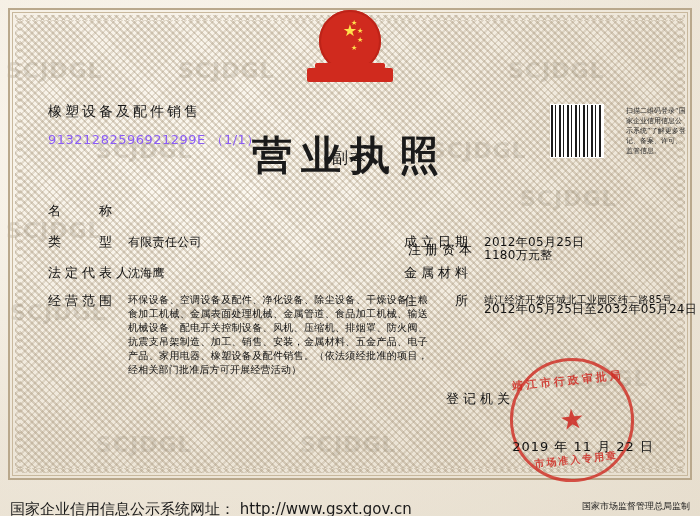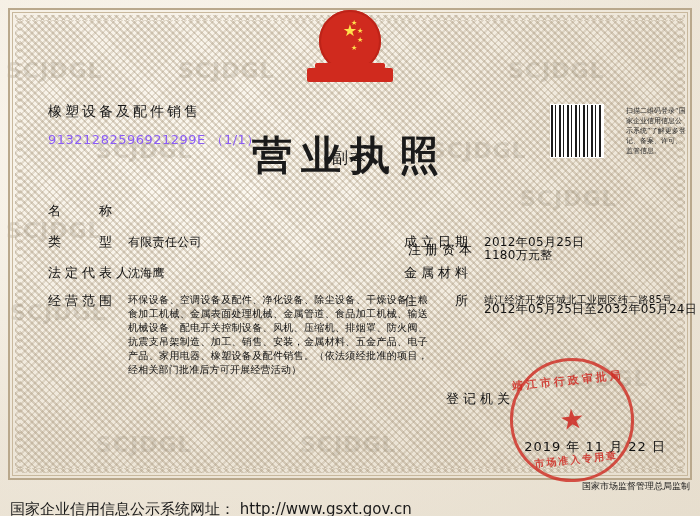--- a/index.html
+++ b/index.html
@@ -318,21 +318,21 @@
     text-align: center;
     font-size: 10px;
     letter-spacing: 2px;
     color: rgba(206,38,30,0.82);
     font-weight: bold;
   }
 
   
   .issue-date {
     position: absolute;
-    right: 34px;
+    right: 46px;
     top: 438px;
     font-size: 13px;
     letter-spacing: 1px;
     color: #121212;
     z-index: 6;
   }
 
   
   .footer {
     position: absolute;
@@ -354,21 +354,21 @@
     transform: translateX(-50%);
     top: 0px;
     font-size: 8px;
     line-height: 11px;
     text-align: center;
     white-space: nowrap;
   }
   .footer-right {
     position: absolute;
     right: 10px;
-    top: 0;
+    top: 20px;
     font-size: 9px;
   }
   .footer-url { color: #1a1a1a; text-decoration: none; }
 </style>
 </head>
 <body>
 
 <div class="license">
 
   <div class="paper-tint"></div>

